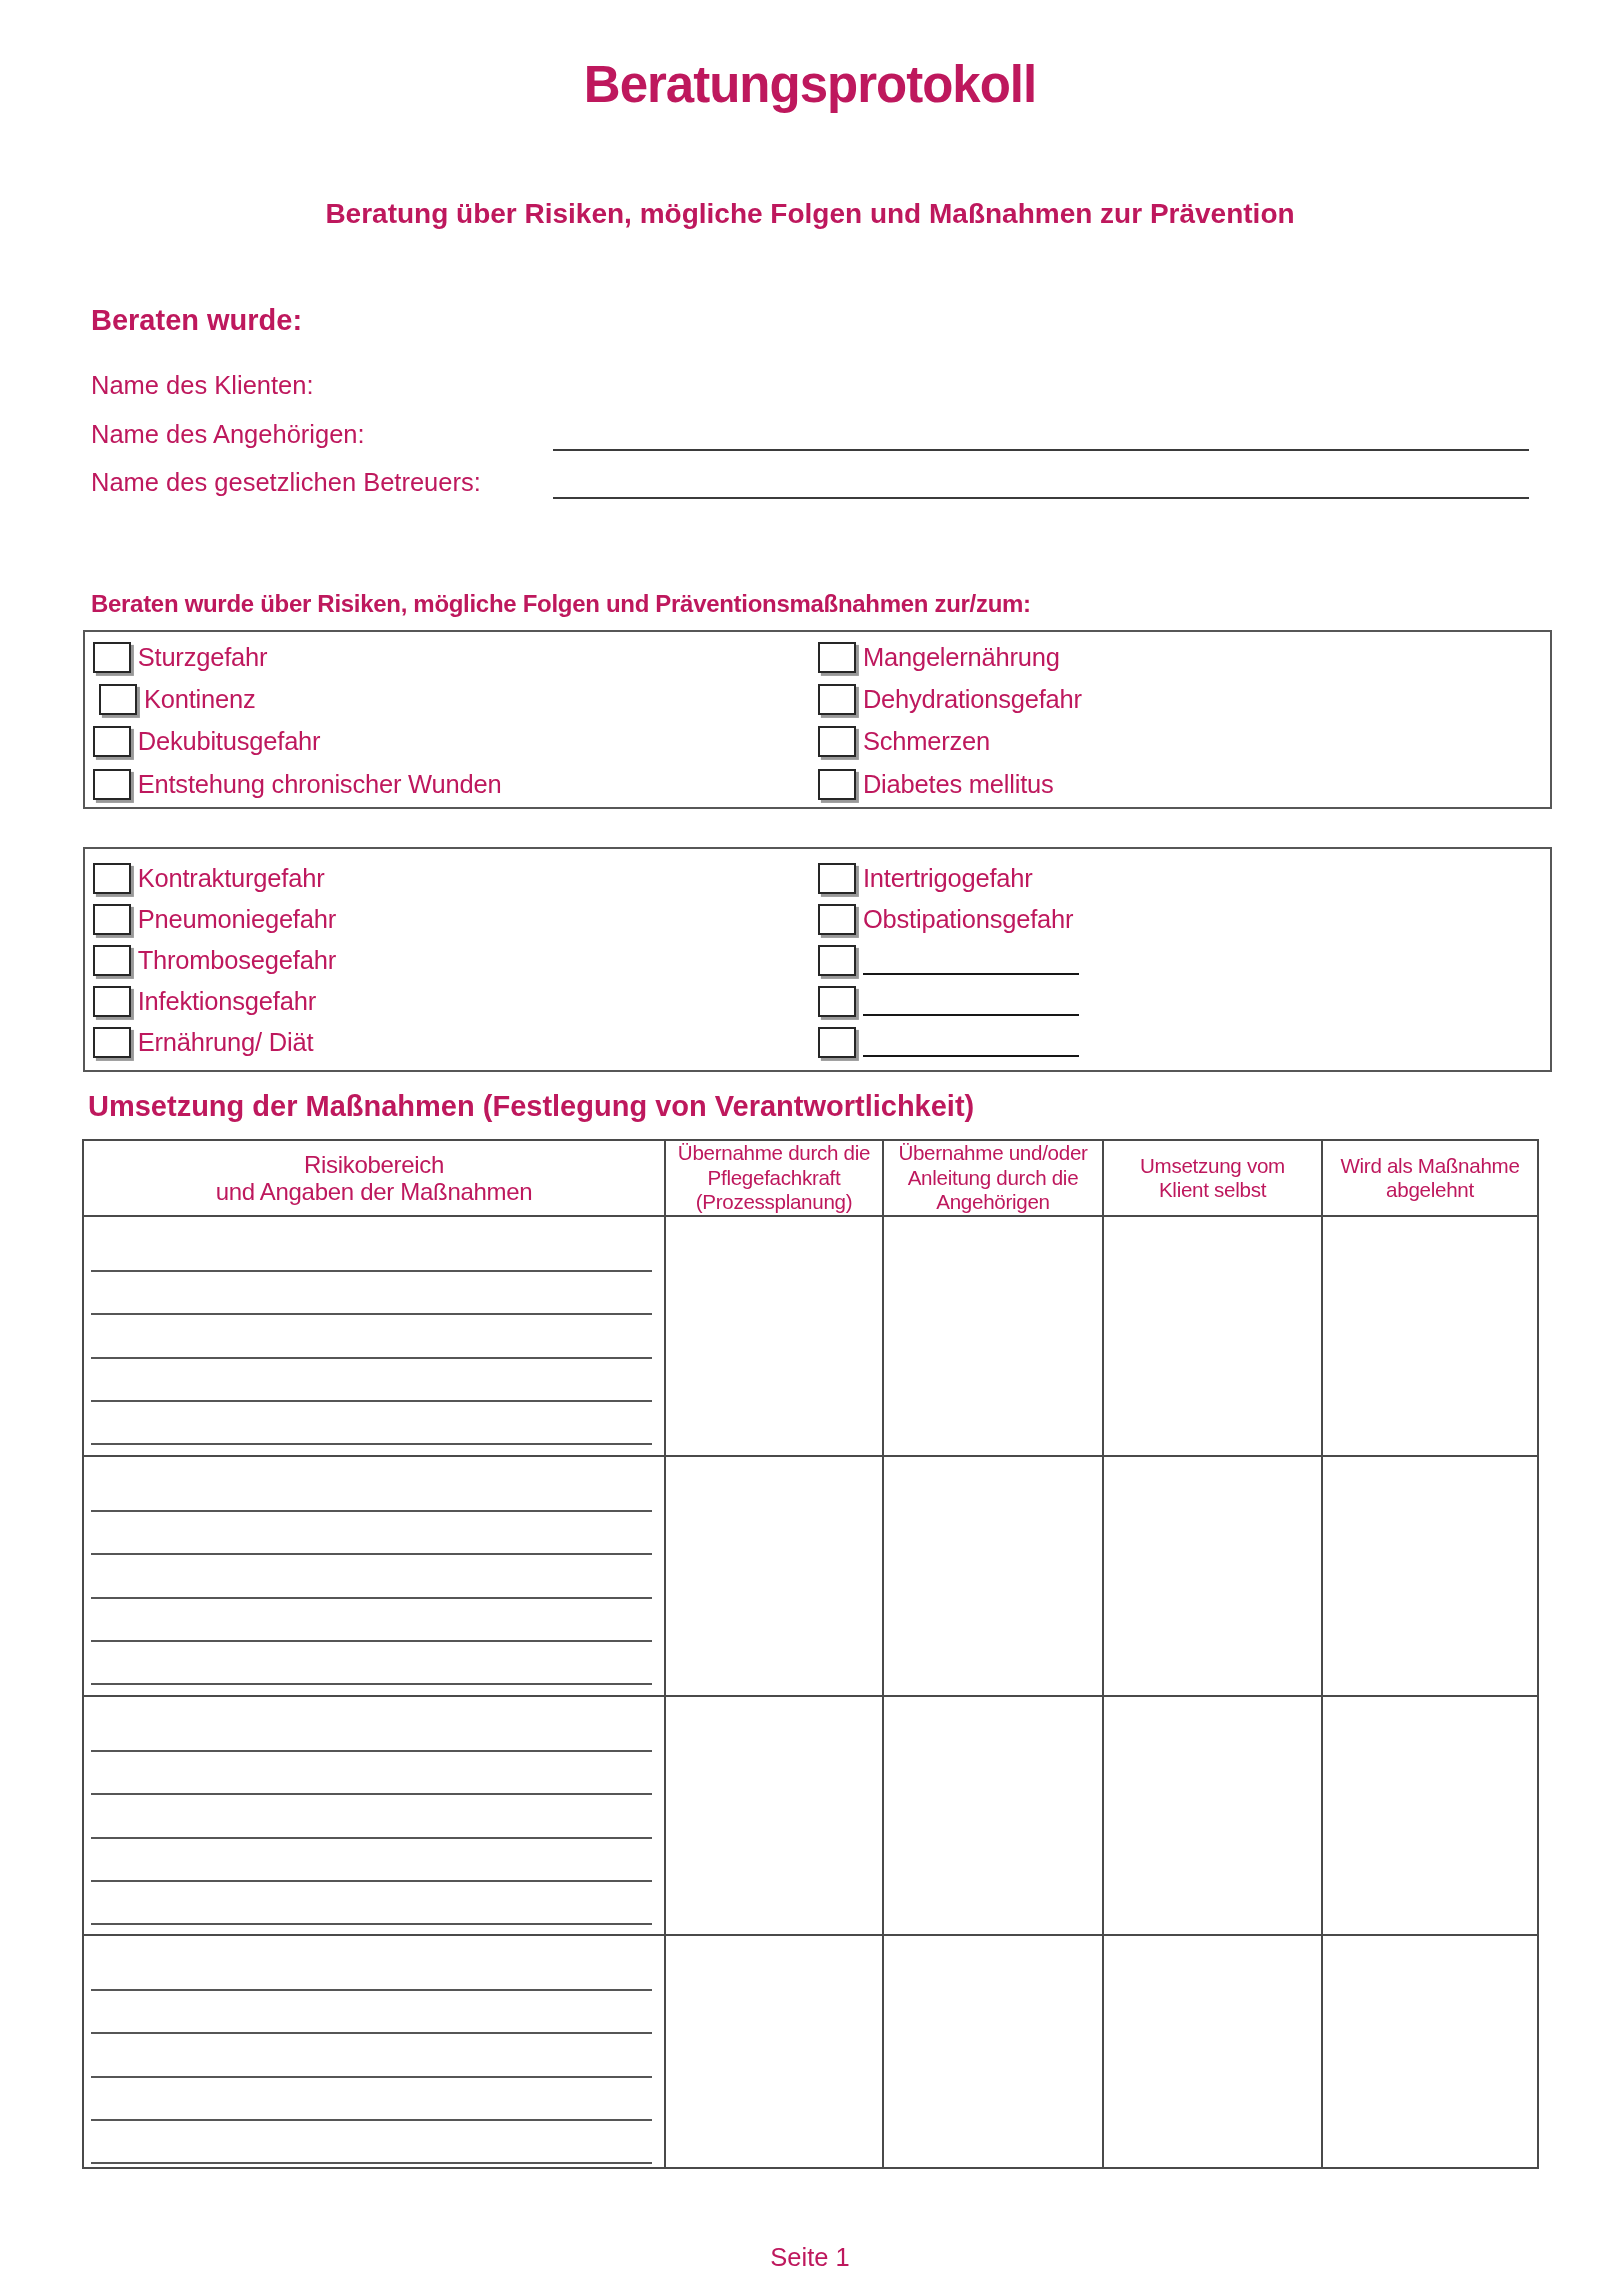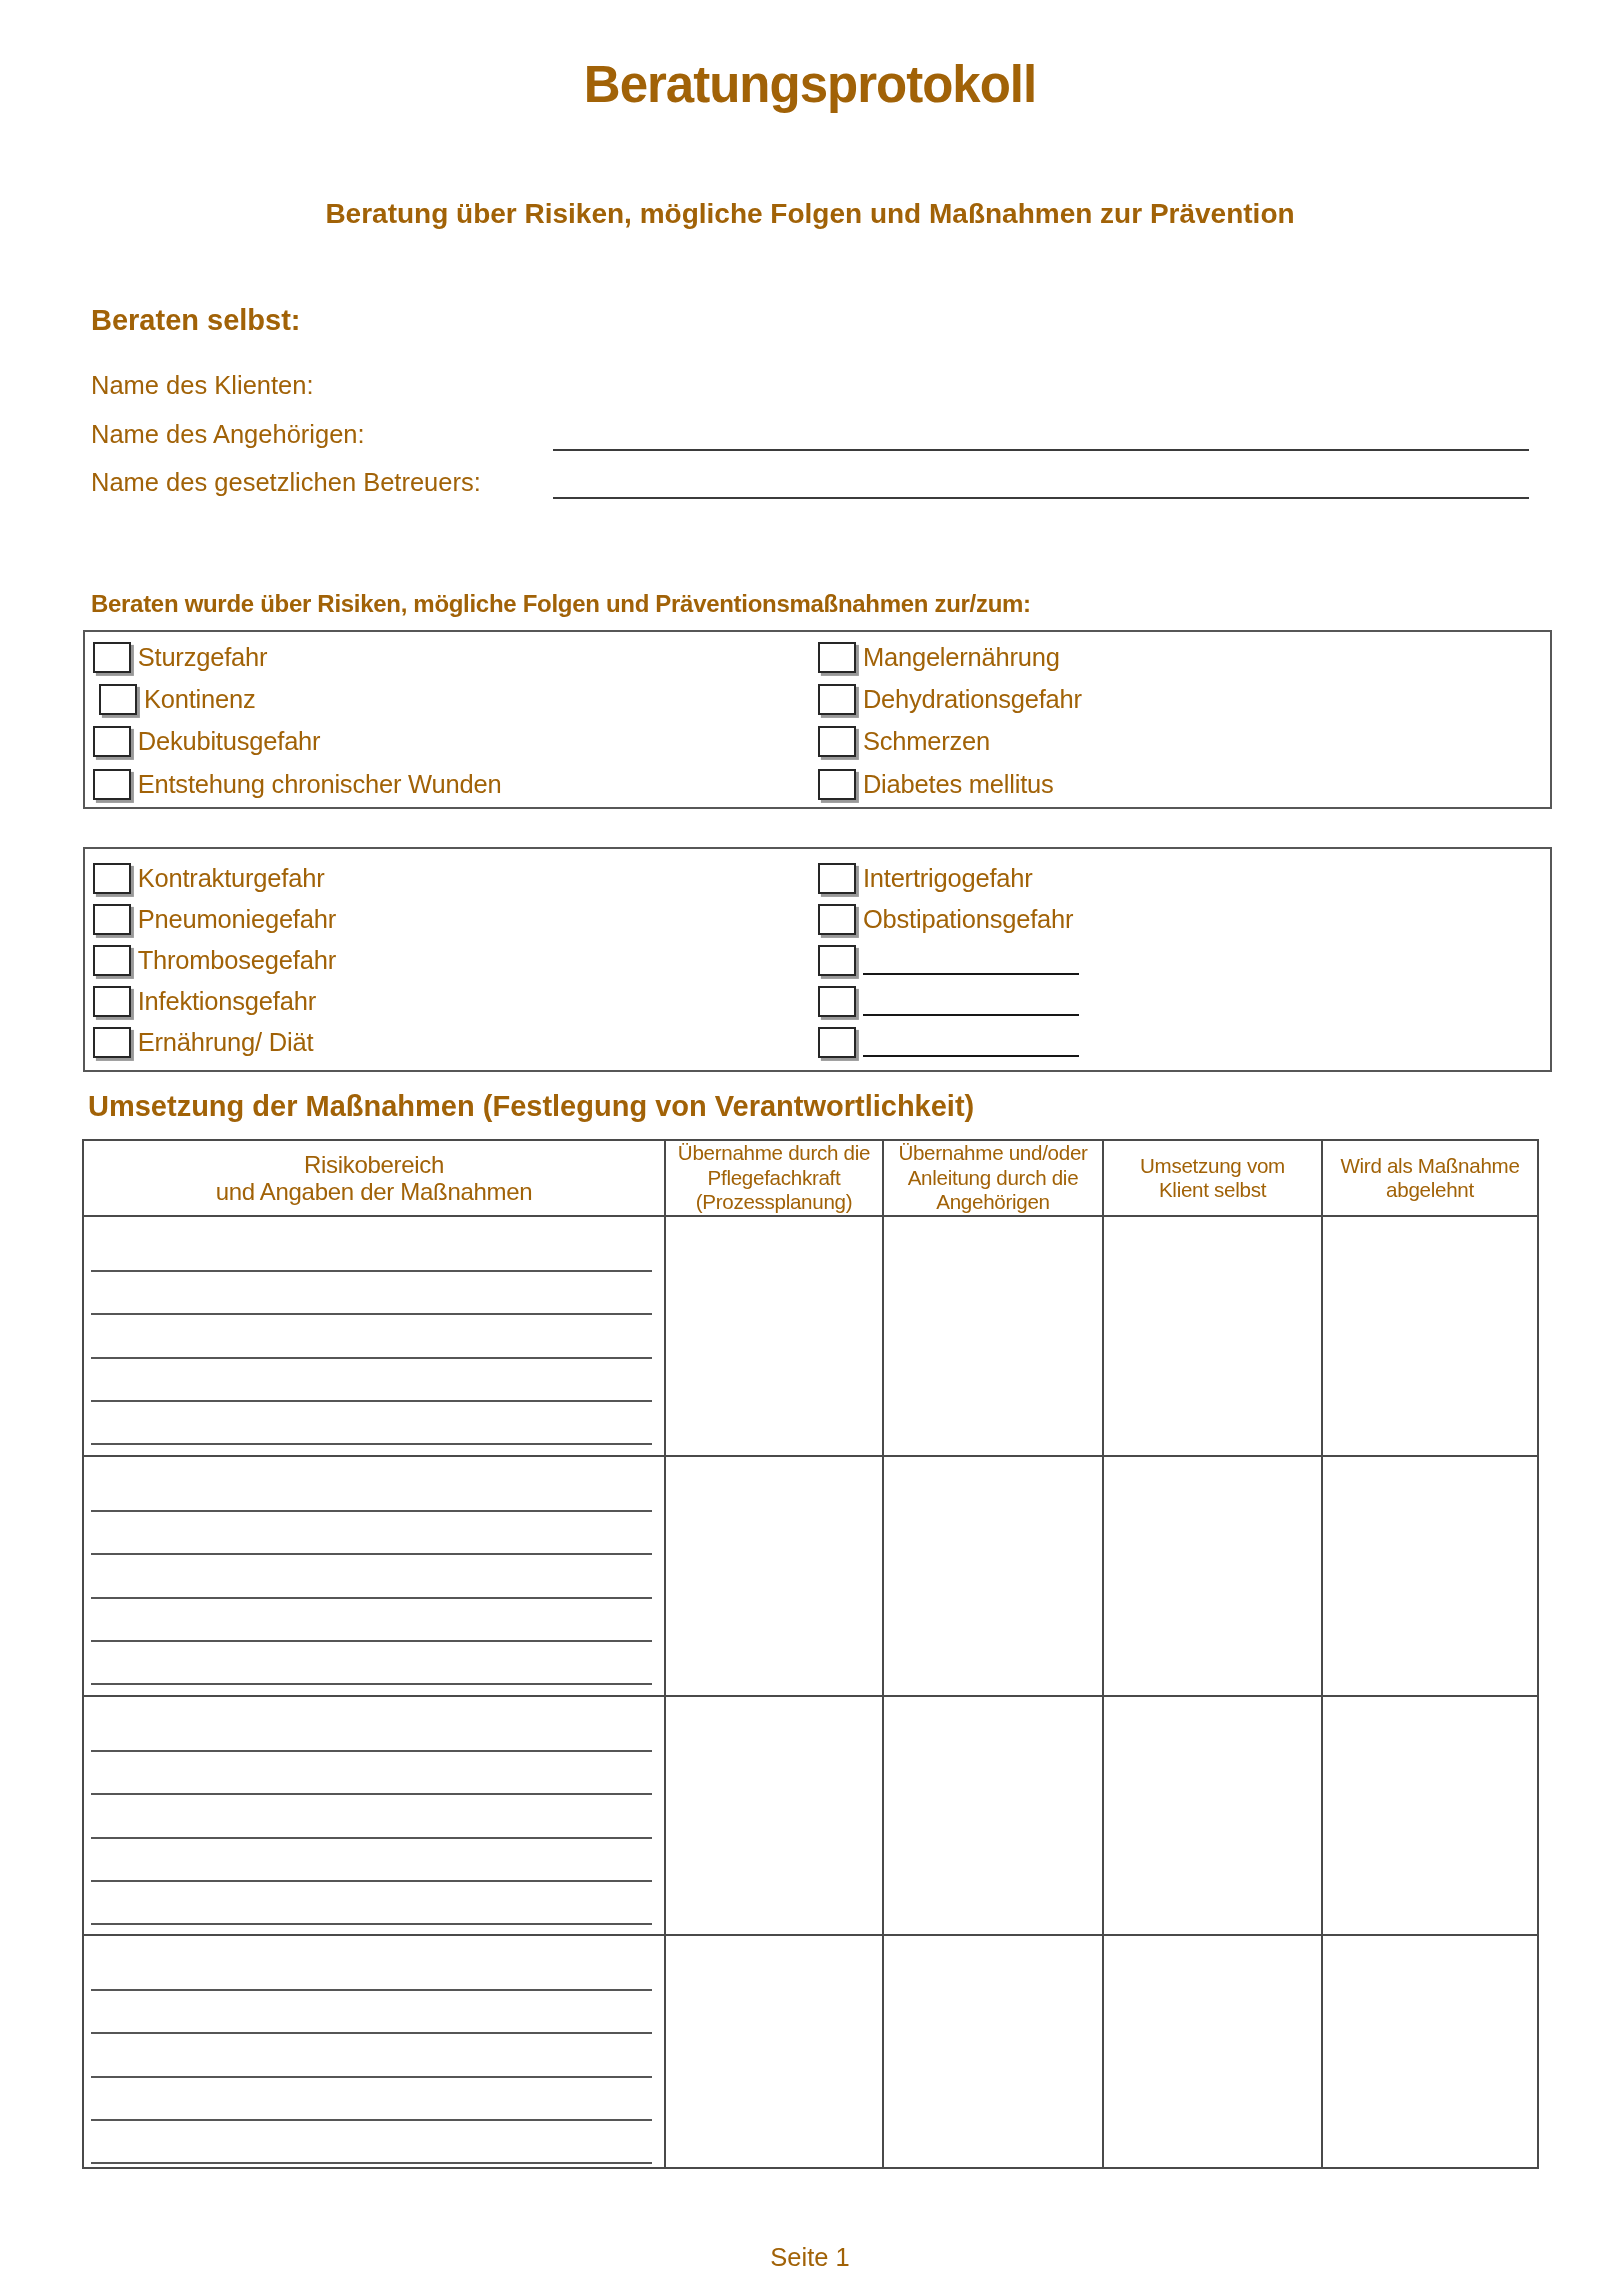--- a/index.html
+++ b/index.html
@@ -1,21 +1,21 @@
 <!DOCTYPE html>
 <html lang="de"><head>
 <meta charset="utf-8">
 <style>
   html,body{margin:0;padding:0;background:#ffffff;}
   .page{
     position:relative;
     width:1620px;height:2293px;
     background:#ffffff;
     font-family:"Liberation Sans","DejaVu Sans",sans-serif;
-    color:#a16207;
+    color:#be185d;
     overflow:hidden;
   }
   *{box-sizing:border-box;}
 
   .title{
     position:absolute;top:55px;left:0;width:100%;
     text-align:center;font-size:51px;font-weight:bold;letter-spacing:-1px;
   }
   .subtitle{
     position:absolute;top:198px;left:0;width:100%;
@@ -76,21 +76,21 @@
   }
 </style>
 </head>
 <body>
 
 <div class="page">
 
   <div class="title">Beratungsprotokoll</div>
   <div class="subtitle">Beratung über Risiken, mögliche Folgen und Maßnahmen zur Prävention</div>
 
-  <div class="sec-heading h-beraten">Beraten selbst:</div>
+  <div class="sec-heading h-beraten">Beraten wurde:</div>
 
   <div class="name-row" style="top:367px">
     <div class="nr-label">Name des Klienten:</div>
   </div>
 
   <div class="name-row" style="top:416px">
     <div class="nr-label">Name des Angehörigen:</div>
     <div class="nr-field">
       <span></span>
       <span></span>

